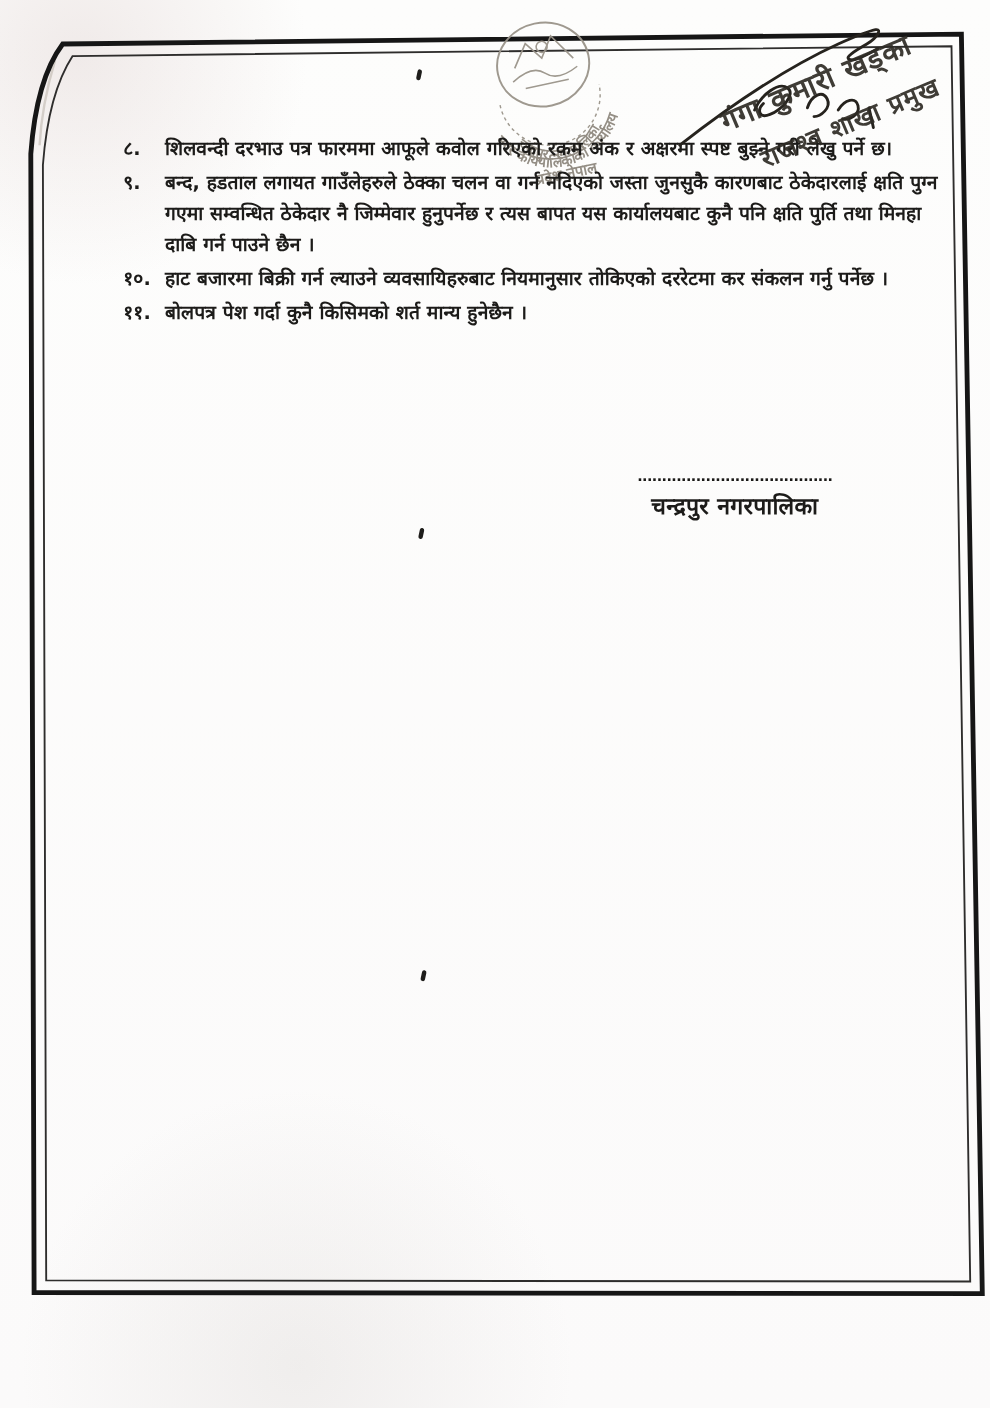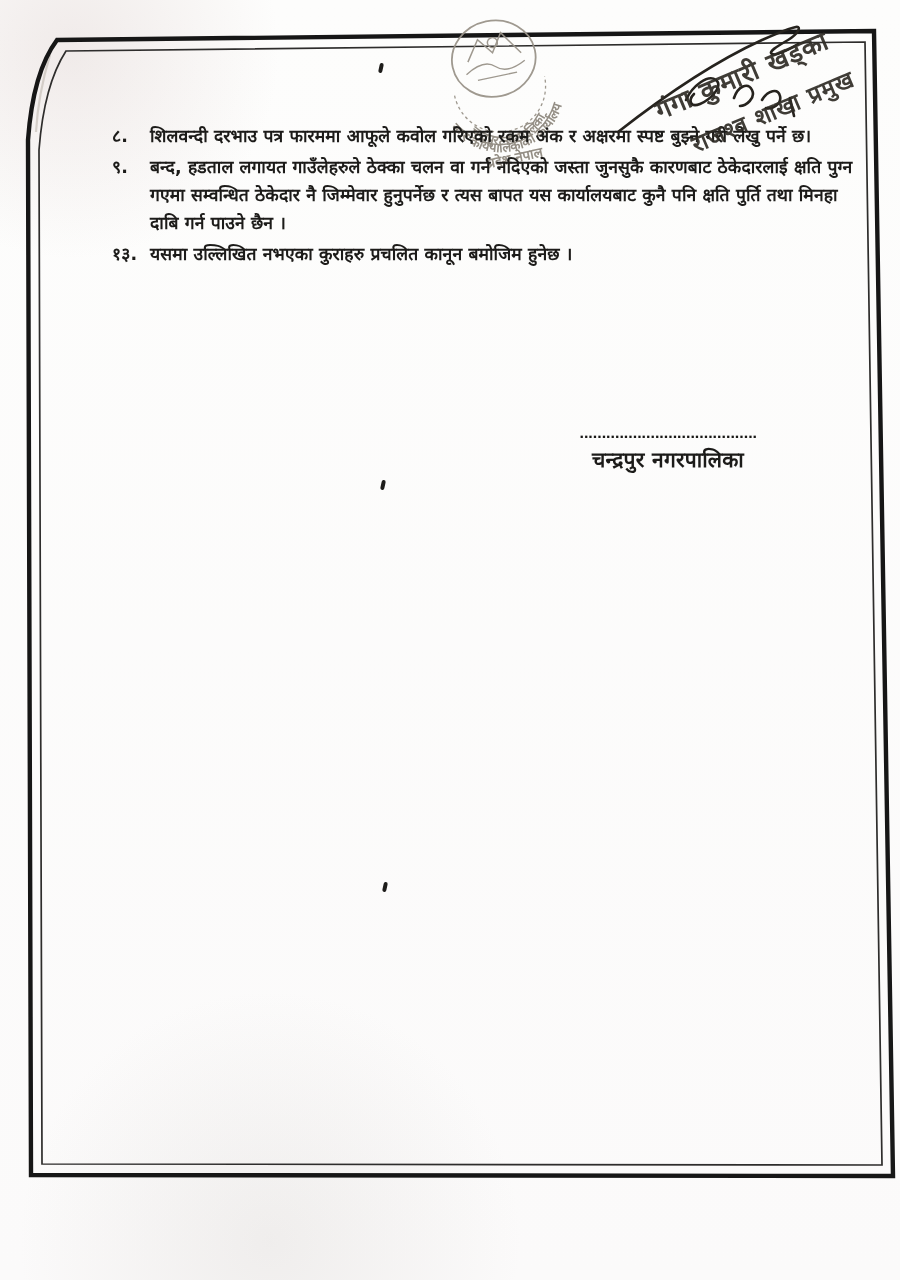--- a/index.html
+++ b/index.html
@@ -83,22 +83,26 @@
   <ol class="notice-list">
     <li>
       <span class="num">८.</span>
       <span class="txt">शिलवन्दी दरभाउ पत्र फारममा आफूले कवोल गरिएको रकम अंक र अक्षरमा स्पष्ट बुझ्ने गरी लेखु पर्ने छ।</span>
     </li>
     <li>
       <span class="num">९.</span>
       <span class="txt">बन्द, हडताल लगायत गाउँलेहरुले ठेक्का चलन वा गर्न नदिएको जस्ता जुनसुकै कारणबाट ठेकेदारलाई क्षति पुग्न गएमा सम्वन्धित ठेकेदार नै जिम्मेवार हुनुपर्नेछ र त्यस बापत यस कार्यालयबाट कुनै पनि क्षति पुर्ति तथा मिनहा दाबि गर्न पाउने छैन ।</span>
     </li>
     <li>
-      <span class="num">१३.</span>
-      <span class="txt">यसमा उल्लिखित नभएका कुराहरु प्रचलित कानून बमोजिम हुनेछ ।</span>
+      <span class="num">१०.</span>
+      <span class="txt">हाट बजारमा बिक्री गर्न ल्याउने व्यवसायिहरुबाट नियमानुसार तोकिएको दररेटमा कर संकलन गर्नु पर्नेछ ।</span>
+    </li>
+    <li>
+      <span class="num">११.</span>
+      <span class="txt">बोलपत्र पेश गर्दा कुनै किसिमको शर्त मान्य हुनेछैन ।</span>
     </li>
   </ol>
 
   <div class="sign-block">
     <div class="dots">........................................</div>
     <div class="office">चन्द्रपुर नगरपालिका</div>
   </div>
 
   <svg class="layer" width="900" height="1280" viewBox="0 0 900 1280">
     <g stroke="#26231e" fill="none" stroke-linecap="round" stroke-width="2.6">

